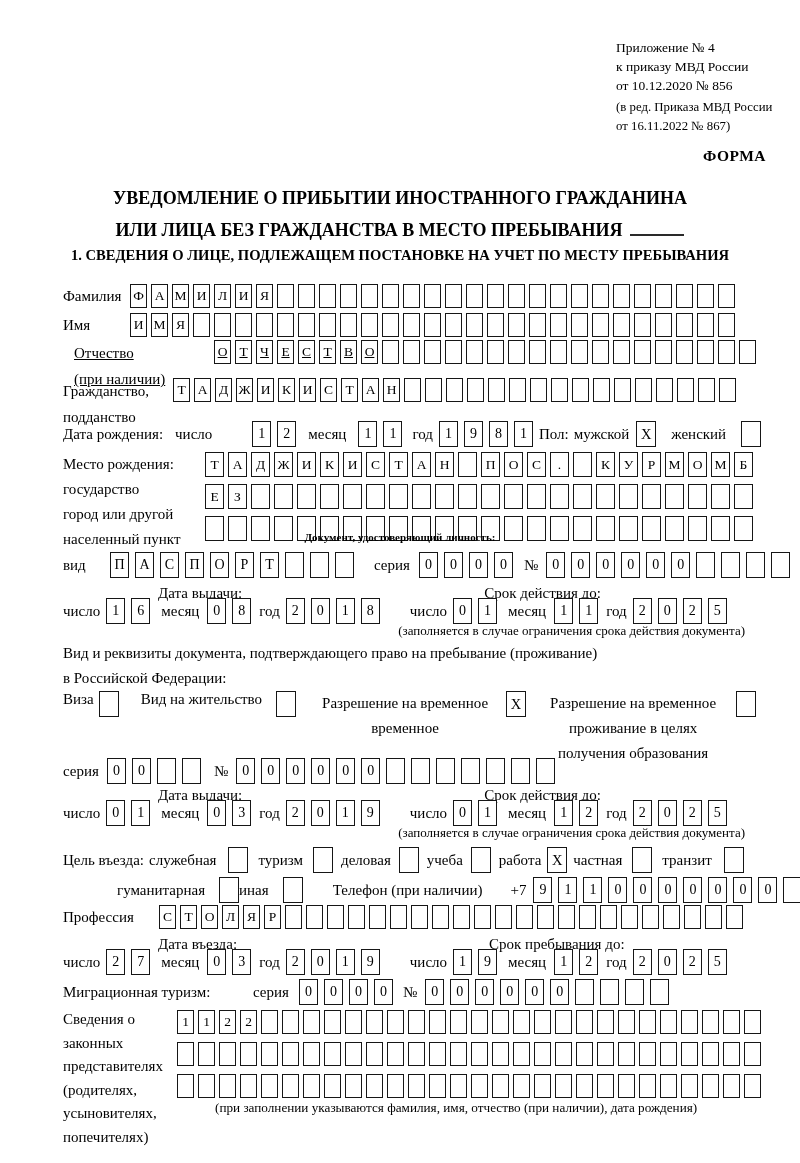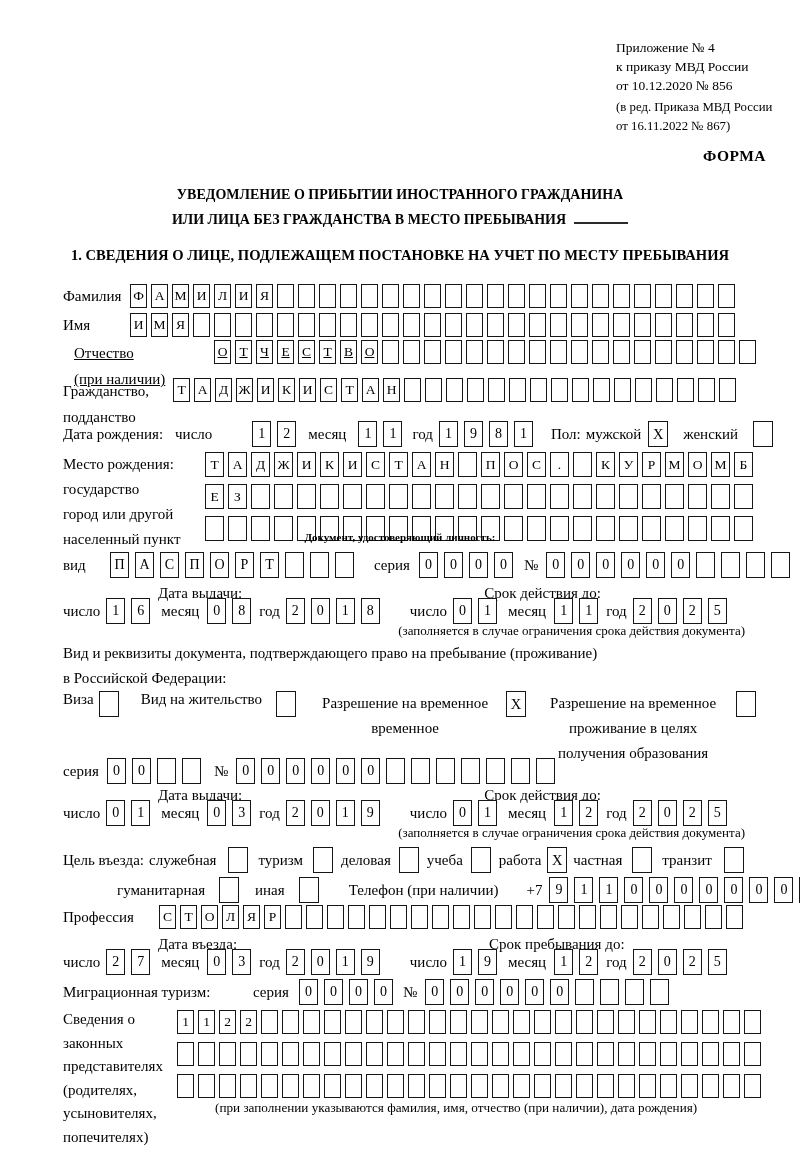--- a/index.html
+++ b/index.html
@@ -36,21 +36,21 @@
     <div>к приказу МВД России</div>
     <div>от 10.12.2020 № 856</div>
     <div class="rev">
       <div>(в ред. Приказа МВД России</div>
       <div>от 16.11.2022 № 867)</div>
     </div>
   </div>
 
   <div class="abs b" style="top:147px;right:34px;font-size:15.5px;letter-spacing:0.5px;">ФОРМА</div>
 
-  <div class="abs center b" style="top:182px;left:0;right:0;font-size:14px;line-height:1.8;">
+  <div class="abs center b" style="top:182px;left:0;right:0;font-size:18px;line-height:1.8;">
     <div>УВЕДОМЛЕНИЕ О ПРИБЫТИИ ИНОСТРАННОГО ГРАЖДАНИНА</div>
     <div>
       <span>ИЛИ ЛИЦА БЕЗ ГРАЖДАНСТВА В МЕСТО ПРЕБЫВАНИЯ</span><span class="underline-blank"></span>
     </div>
   </div>
 
   <div class="abs center b" style="top:247px;left:0;right:0;font-size:14.6px;">1. СВЕДЕНИЯ О ЛИЦЕ, ПОДЛЕЖАЩЕМ ПОСТАНОВКЕ НА УЧЕТ ПО МЕСТУ ПРЕБЫВАНИЯ</div>
 
   <div class="abs row" style="top:284px;left:63px;">
     <span class="lbl" style="width:67px;">Фамилия</span>
@@ -205,21 +205,21 @@
         <span class="cell">1</span>
         <span class="cell">1</span>
       </span>
     <span class="lbl" style="margin-left:10px;">год</span>
     <span class="comb num" style="margin-left:6px;">
         <span class="cell">1</span>
         <span class="cell">9</span>
         <span class="cell">8</span>
         <span class="cell">1</span>
       </span>
-    <span class="lbl" style="margin-left:18px;">Пол:</span>
+    <span class="lbl" style="margin-left:6px;">Пол:</span>
     <span class="lbl" style="margin-left:5px;">мужской</span>
     <span class="comb cb" style="margin-left:7px;">
         <span class="cell">X</span>
       </span>
     <span class="lbl" style="margin-left:15px;">женский</span>
     <span class="comb cb" style="margin-left:15px;">
         <span class="cell"></span>
       </span>
   </div>
 
@@ -523,21 +523,21 @@
     <span class="comb cb" style="margin-left:12px;">
         <span class="cell"></span>
       </span>
   </div>
 
   <div class="abs row" style="top:877px;left:117px;">
     <span class="lbl">гуманитарная</span>
     <span class="comb cb" style="margin-left:14px;">
         <span class="cell"></span>
       </span>
-    <span class="lbl" style="margin-left:16px;">иная</span>
+    <span class="lbl" style="">иная</span>
     <span class="comb cb" style="margin-left:14px;">
         <span class="cell"></span>
       </span>
     <span class="lbl" style="margin-left:30px;">Телефон (при наличии)</span>
     <span class="lbl" style="margin-left:28px;">+7</span>
     <span class="comb num" style="margin-left:7px;">
         <span class="cell">9</span>
         <span class="cell">1</span>
         <span class="cell">1</span>
         <span class="cell">0</span>

